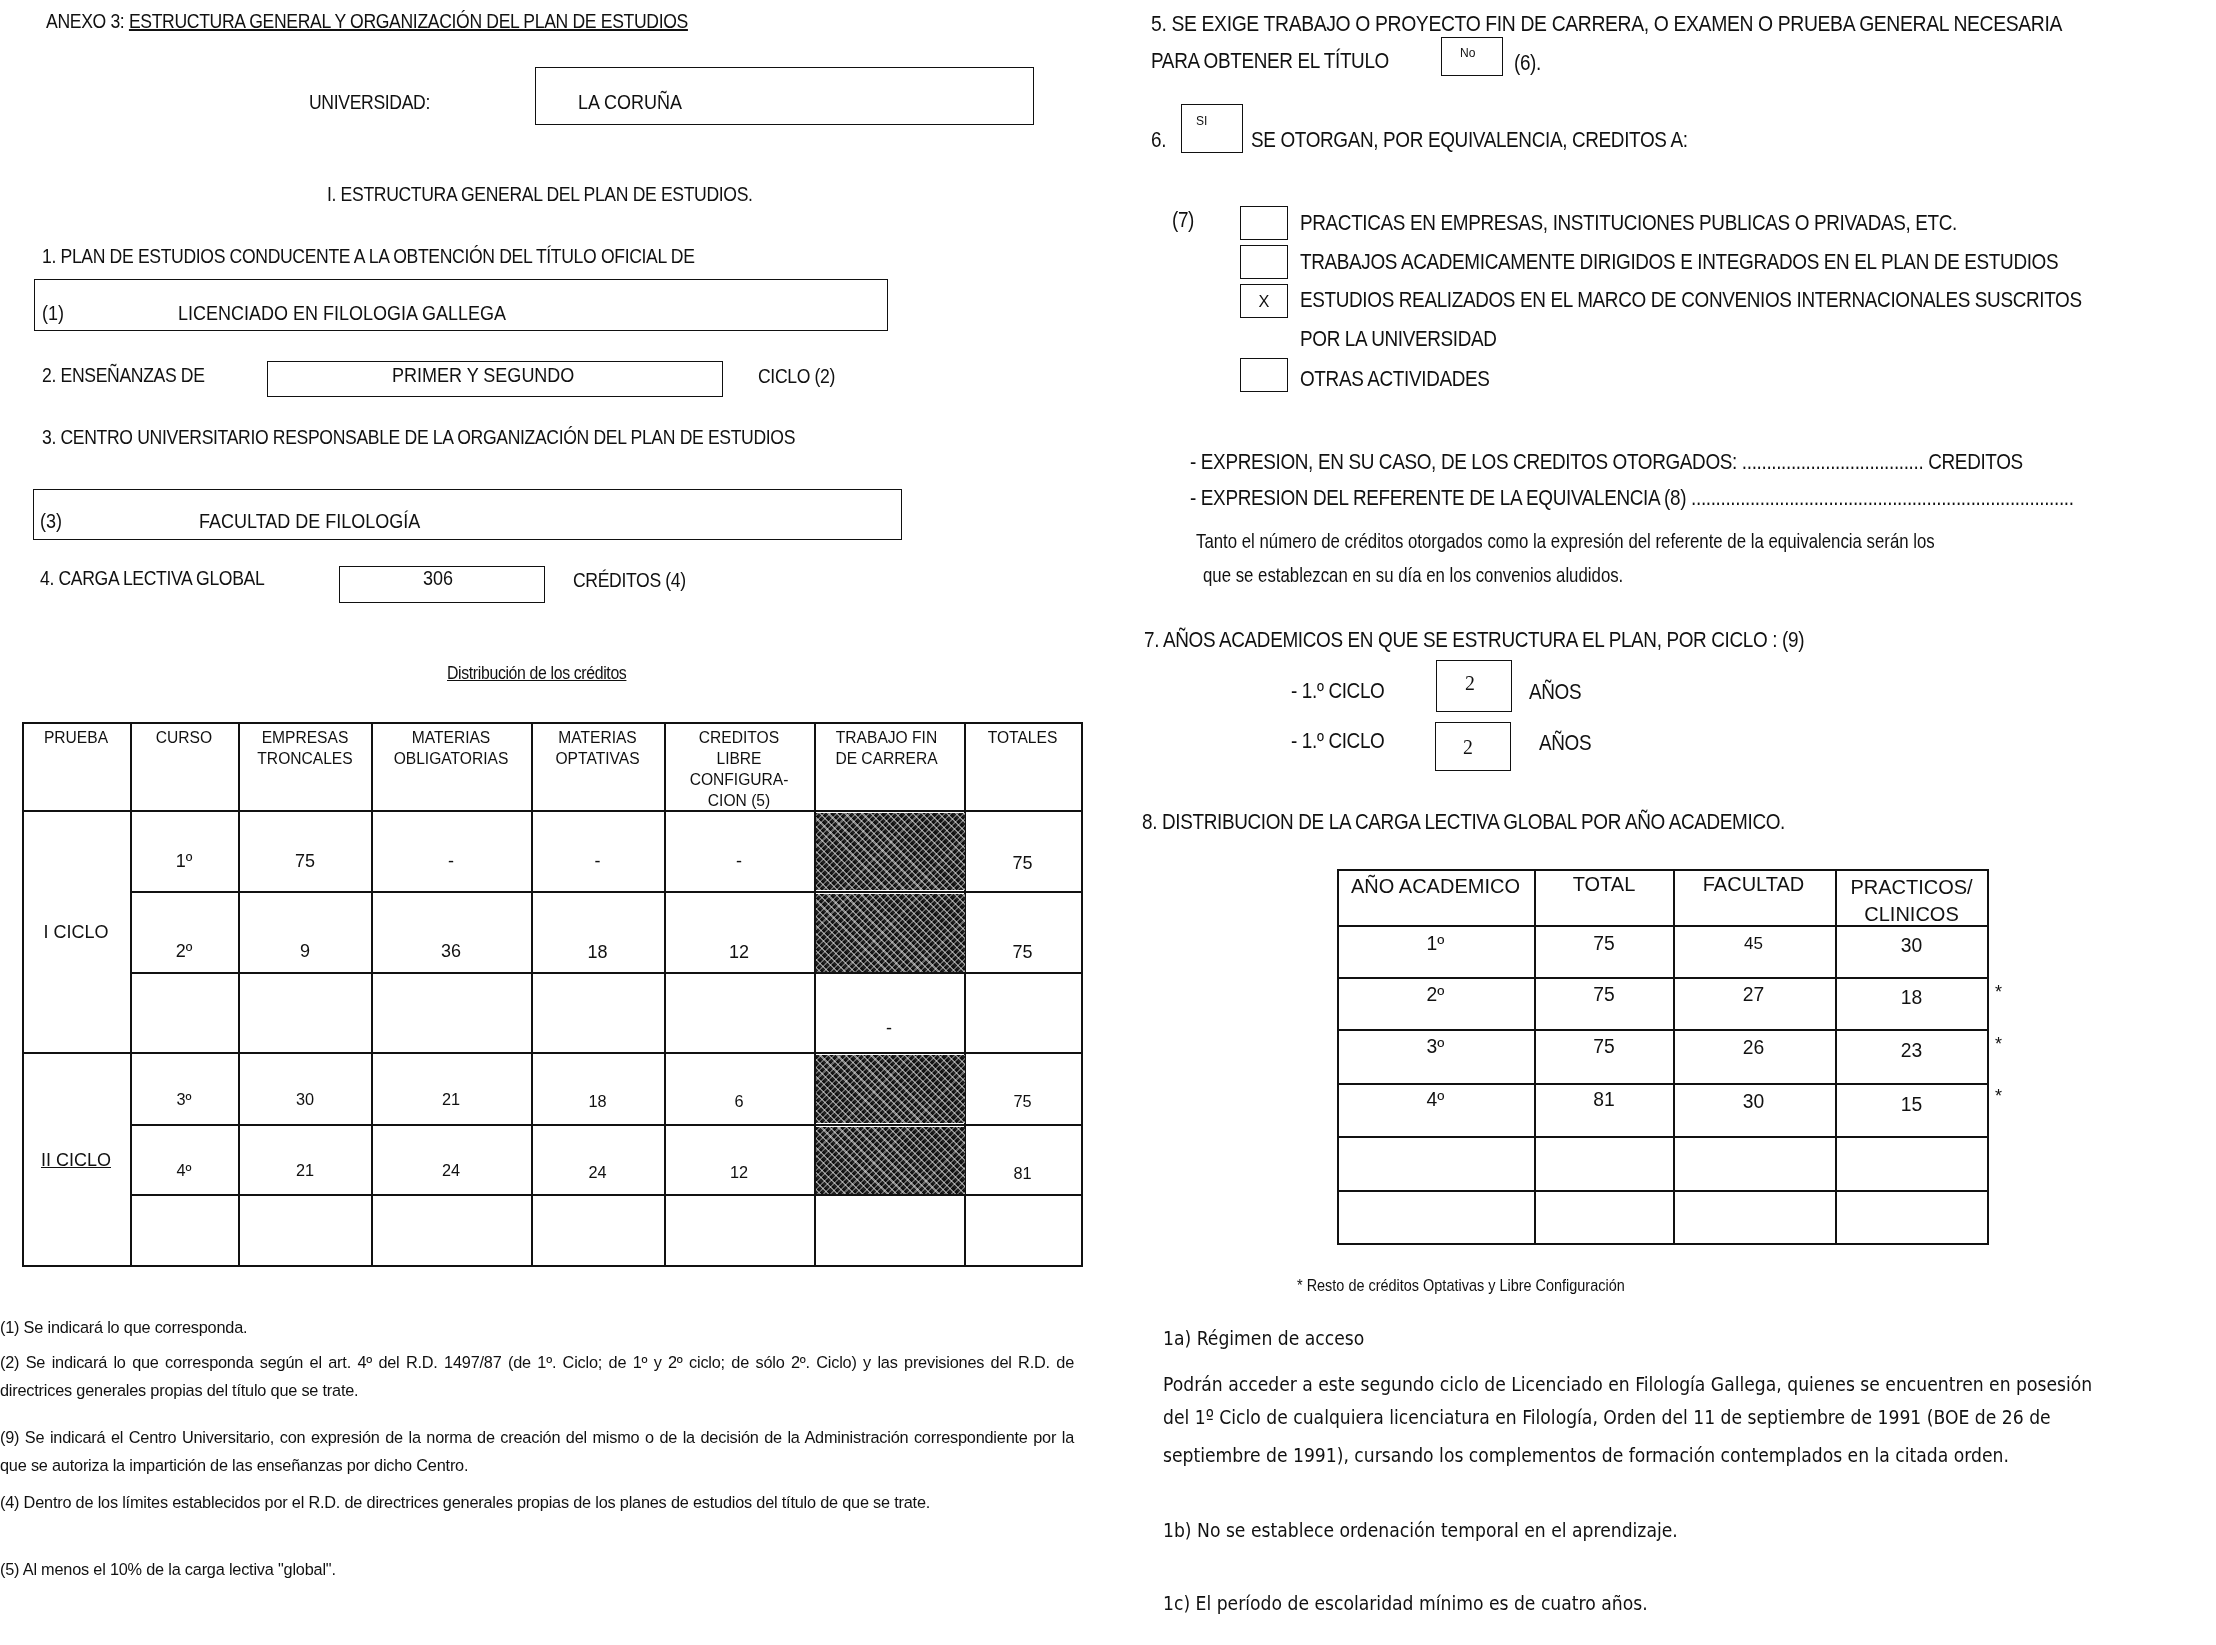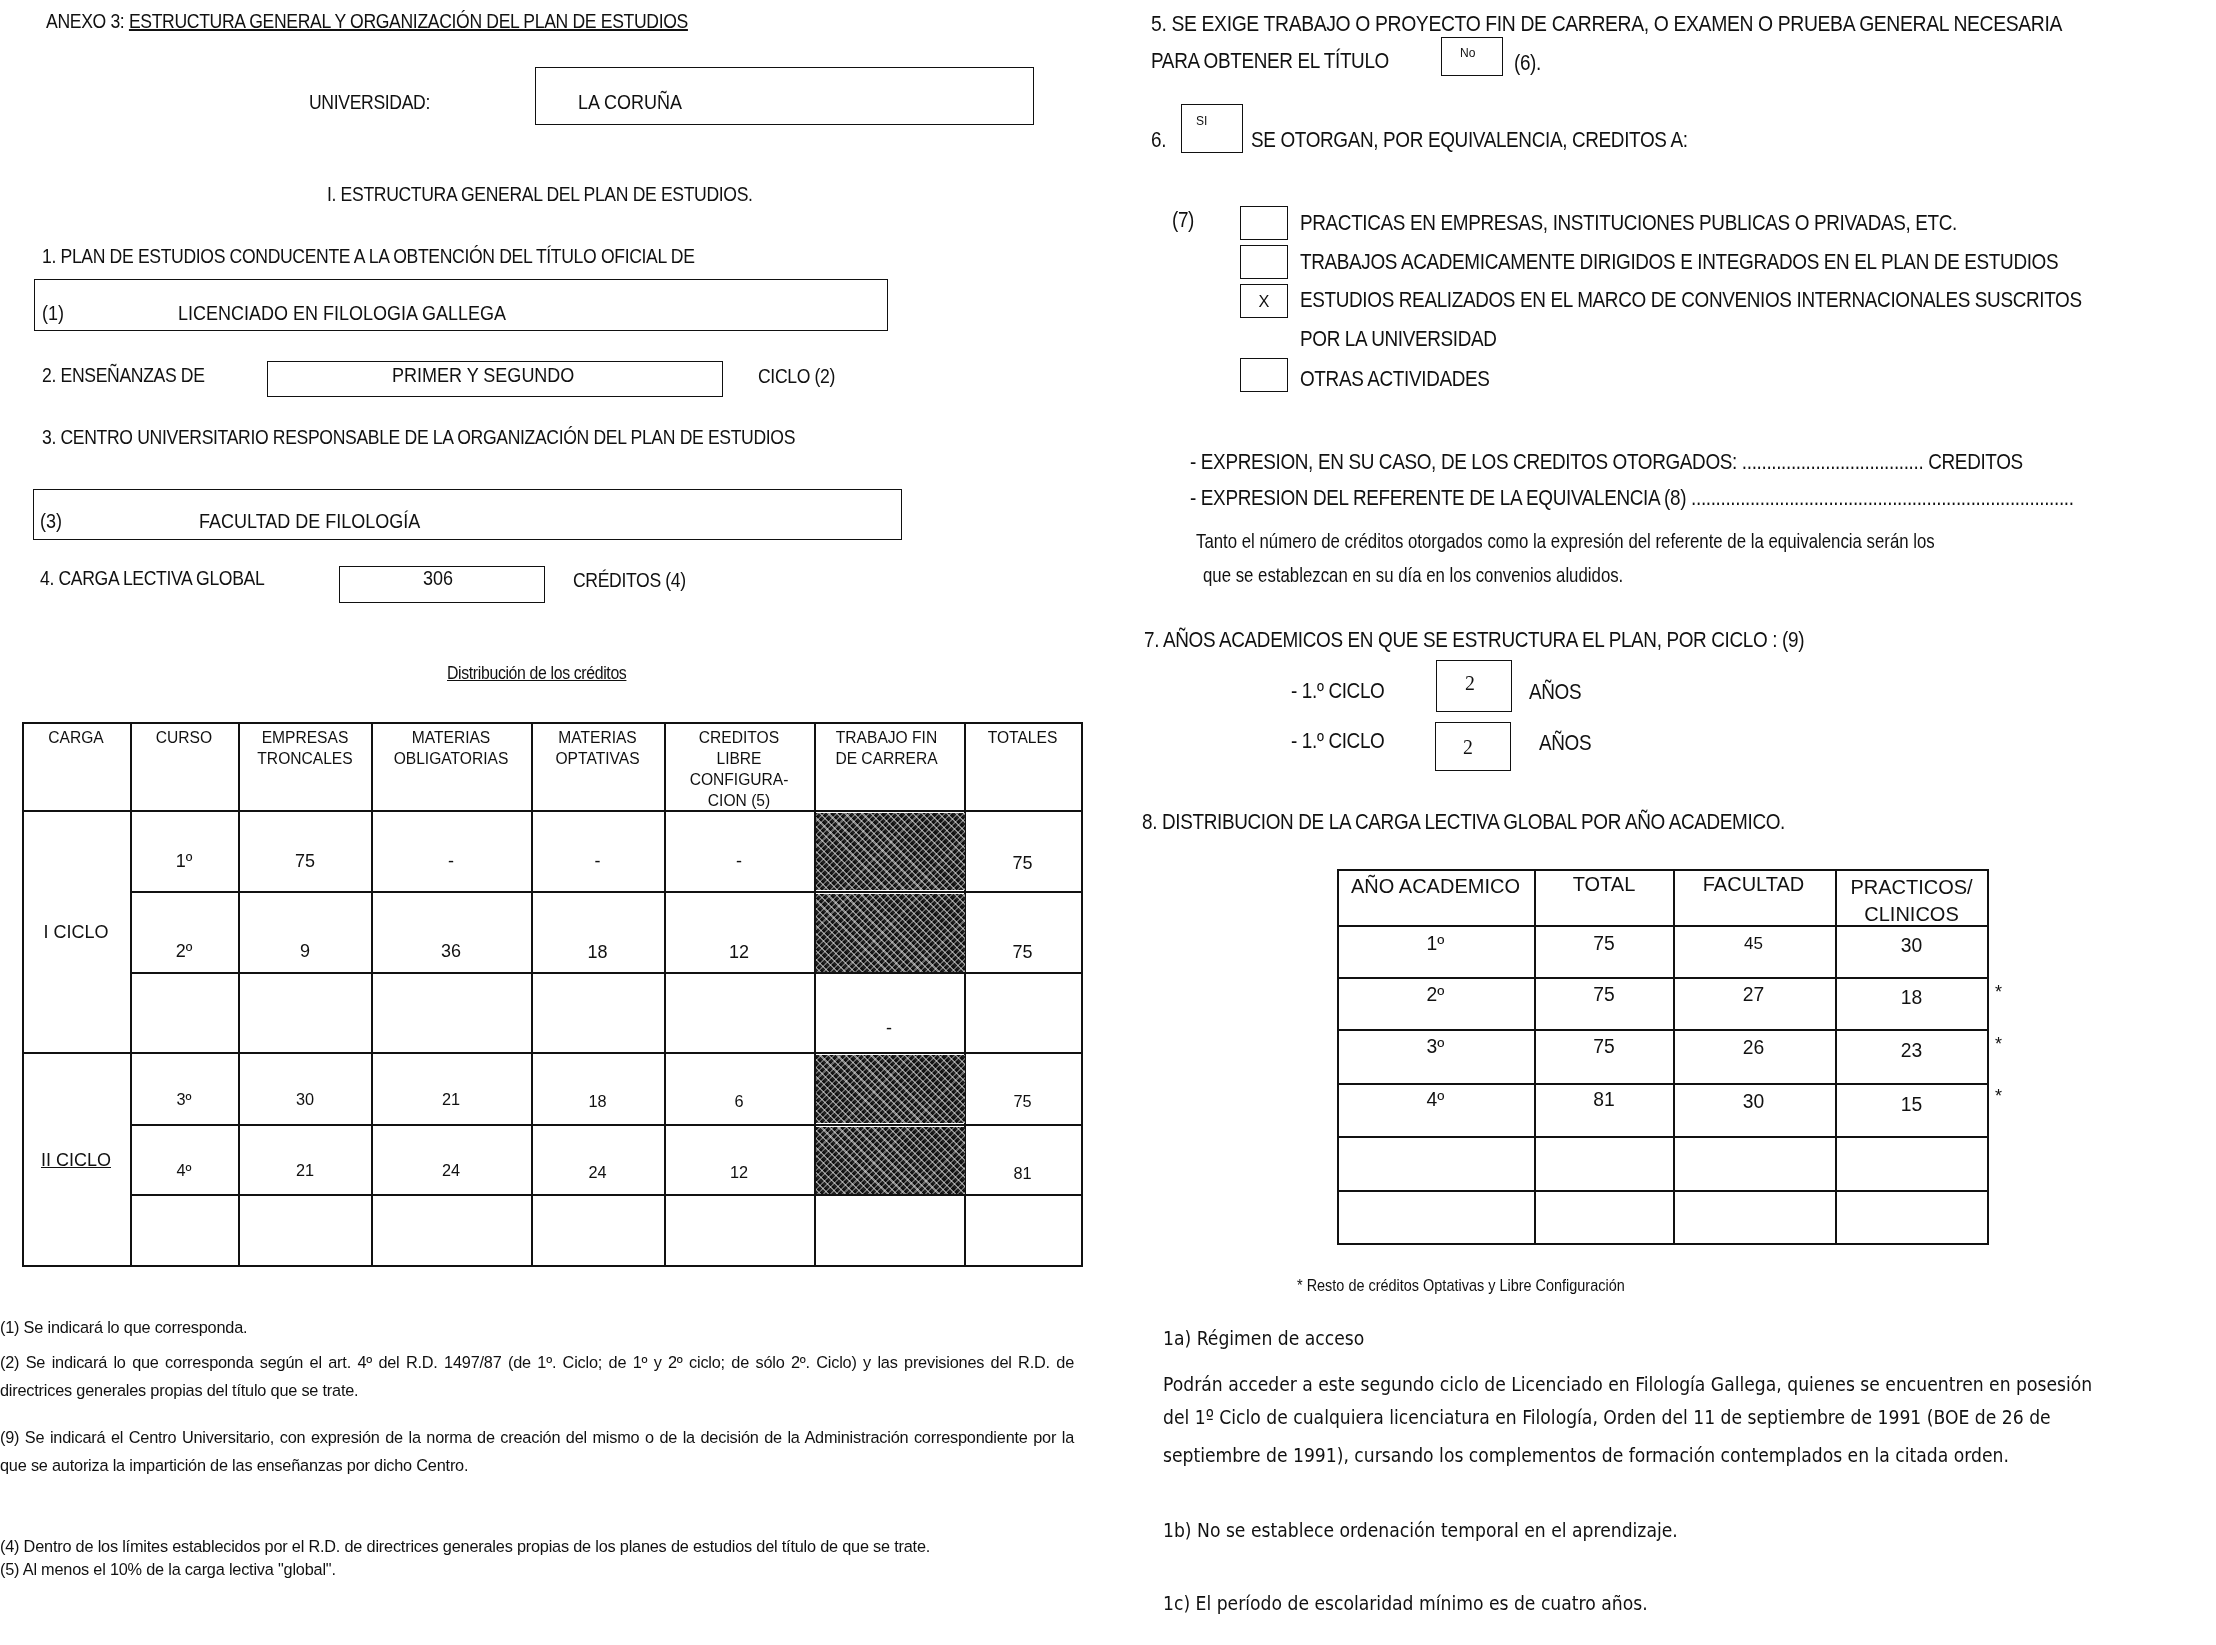--- a/index.html
+++ b/index.html
@@ -72,21 +72,21 @@
     <div class="cellline" style="left:814px;top:722px;width:1.5px;height:545px;"></div>
     <div class="cellline" style="left:964px;top:722px;width:1.5px;height:545px;"></div>
 
     <div class="cellline" style="left:22px;top:810px;width:1061px;height:2.2px;"></div>
     <div class="cellline" style="left:130px;top:891px;width:953px;height:2.2px;"></div>
     <div class="cellline" style="left:130px;top:972px;width:953px;height:2.2px;"></div>
     <div class="cellline" style="left:22px;top:1052px;width:1061px;height:2.2px;"></div>
     <div class="cellline" style="left:130px;top:1124px;width:953px;height:2.2px;"></div>
     <div class="cellline" style="left:130px;top:1194px;width:953px;height:2.2px;"></div>
 
-    <div class="cell hdr" style="left:22px;top:722px;width:108px;height:88px;">CARGA</div>
+    <div class="cell hdr" style="left:22px;top:722px;width:108px;height:88px;">PRUEBA</div>
     <div class="cell hdr" style="left:130px;top:722px;width:108px;height:88px;">CURSO</div>
     <div class="cell hdr" style="left:238px;top:722px;width:134px;height:88px;padding-left:22px;padding-right:22px;">EMPRESAS TRONCALES</div>
     <div class="cell hdr" style="left:371px;top:722px;width:160px;height:88px;padding-left:15px;padding-right:15px;">MATERIAS OBLIGATORIAS</div>
     <div class="cell hdr" style="left:531px;top:722px;width:133px;height:88px;padding-left:30px;padding-right:30px;">MATERIAS OPTATIVAS</div>
     <div class="cell hdr" style="left:664px;top:722px;width:150px;height:88px;padding-left:27px;padding-right:27px;">CREDITOS LIBRE CONFIGURA-CION (5)</div>
     <div class="cell hdr" style="left:814px;top:722px;width:150px;height:88px;padding-left:15px;padding-right:20px;">TRABAJO FIN DE CARRERA</div>
     <div class="cell hdr" style="left:964px;top:722px;width:117px;height:88px;">TOTALES</div>
 
     <div class="cell val" style="left:22px;top:812px;width:108px;height:240px;">I CICLO</div>
     <div class="cell val" style="left:22px;top:1054px;width:108px;height:213px;text-decoration:underline;">II CICLO</div>
@@ -134,21 +134,21 @@
       <div class="cell val" style="left:531px;top:1138px;width:133px;height:68px;font-size:16.3px;">24</div>
       <div class="cell val" style="left:664px;top:1138px;width:150px;height:68px;font-size:16.3px;">12</div>
       <div class="cell val" style="left:964px;top:1139px;width:117px;height:68px;font-size:16.3px;">81</div>
     </div>
   </div>
 
   <div>
     <div class="abs fn" style="left:0;top:1313px;width:1074px;">(1)    Se indicará lo que corresponda.</div>
     <div class="abs fn" style="left:0;top:1348px;width:1074px;">(2)    Se indicará lo que corresponda según el art. 4º del R.D. 1497/87 (de 1º. Ciclo; de 1º y 2º ciclo; de sólo 2º. Ciclo) y las previsiones del R.D. de directrices generales propias del título que se trate.</div>
     <div class="abs fn" style="left:0;top:1423px;width:1074px;">(9)    Se indicará el Centro Universitario, con expresión de la norma de creación del mismo o de la decisión de la Administración correspondiente por la que se autoriza la impartición de las enseñanzas por dicho Centro.</div>
-    <div class="abs fn" style="left:0;top:1488px;width:1074px;margin-top:44px;">(4)    Dentro de los límites establecidos por el R.D. de directrices generales propias de los planes de estudios del título de que se trate.</div>
+    <div class="abs fn" style="left:0;top:1488px;width:1074px;">(4)    Dentro de los límites establecidos por el R.D. de directrices generales propias de los planes de estudios del título de que se trate.</div>
     <div class="abs fn" style="left:0;top:1555px;width:1074px;">(5)    Al menos el 10% de la carga lectiva "global".</div>
   </div>
 </div>
 
 <div>
   <div class="abs t" style="left:1151px;top:12px;font-size:21.5px;transform:scaleX(0.9);">5. SE EXIGE TRABAJO O PROYECTO FIN DE CARRERA, O EXAMEN O PRUEBA GENERAL NECESARIA</div>
   <div class="abs t" style="left:1151px;top:49px;font-size:21.5px;">PARA OBTENER EL TÍTULO</div>
   <div class="box" style="left:1441px;top:37px;width:62px;height:39px;"></div>
   <div class="boxtxt" style="left:1460px;top:45px;font-size:13.4px;">No</div>
   <div class="abs t" style="left:1514px;top:51px;font-size:21.5px;">(6).</div>

